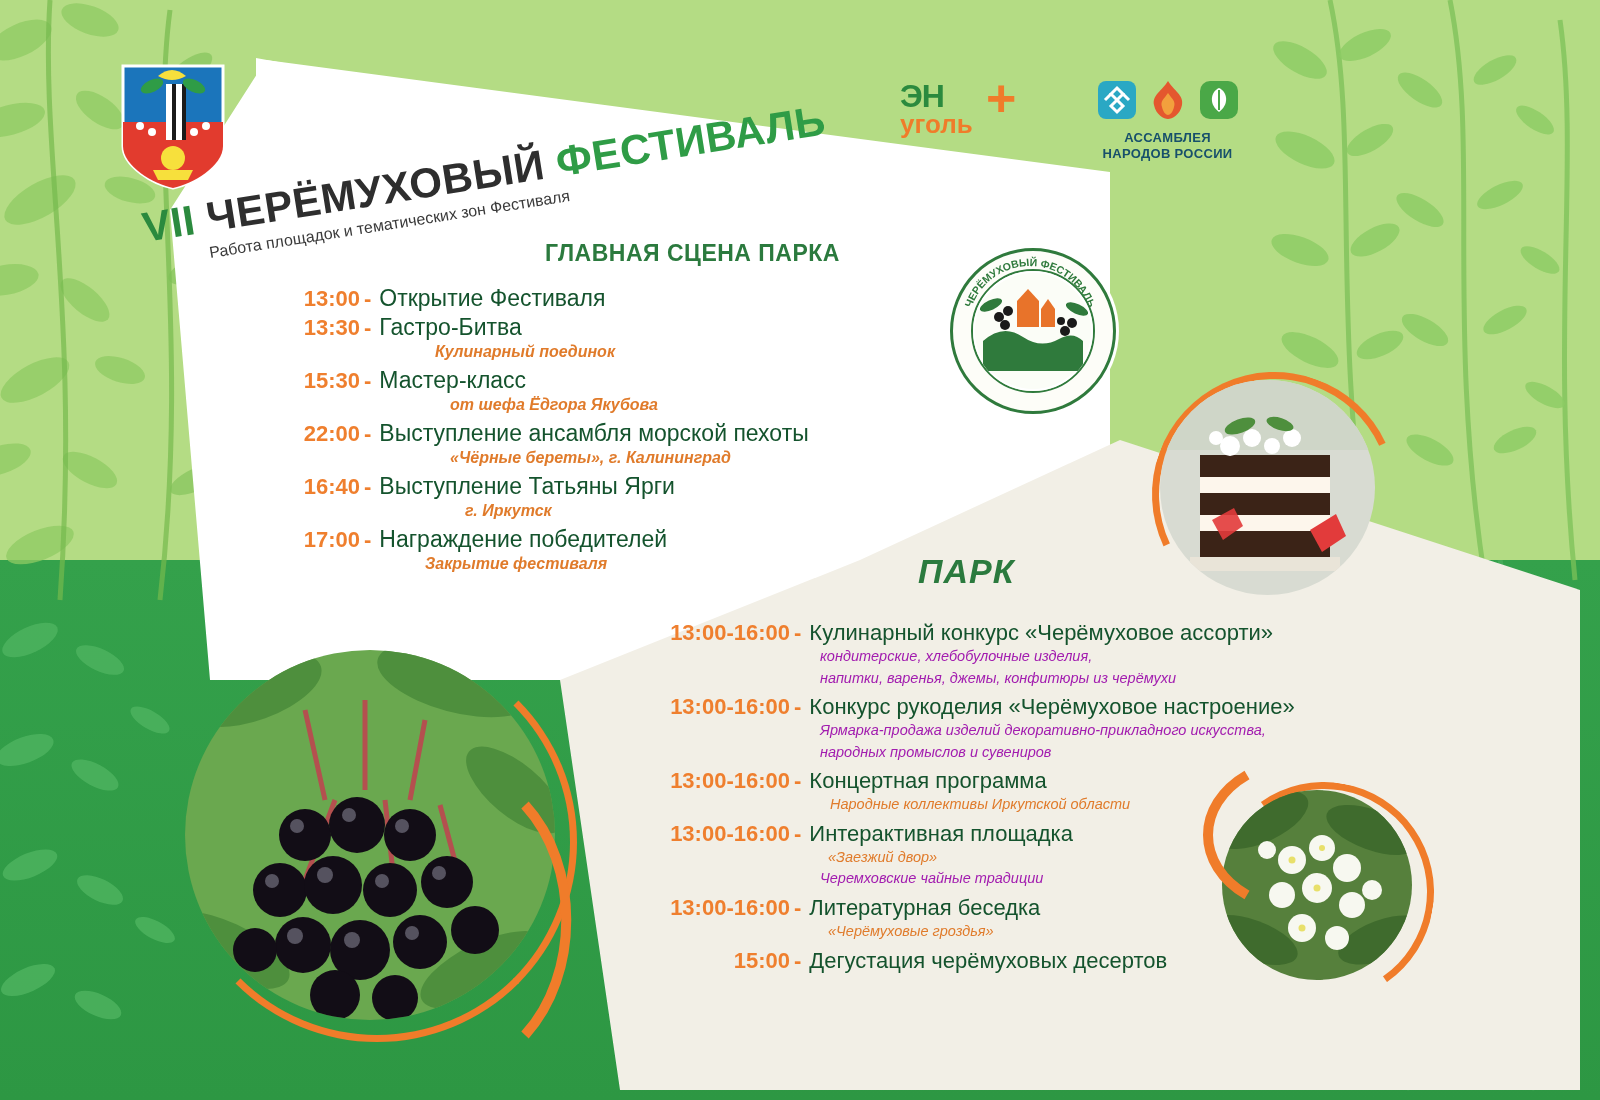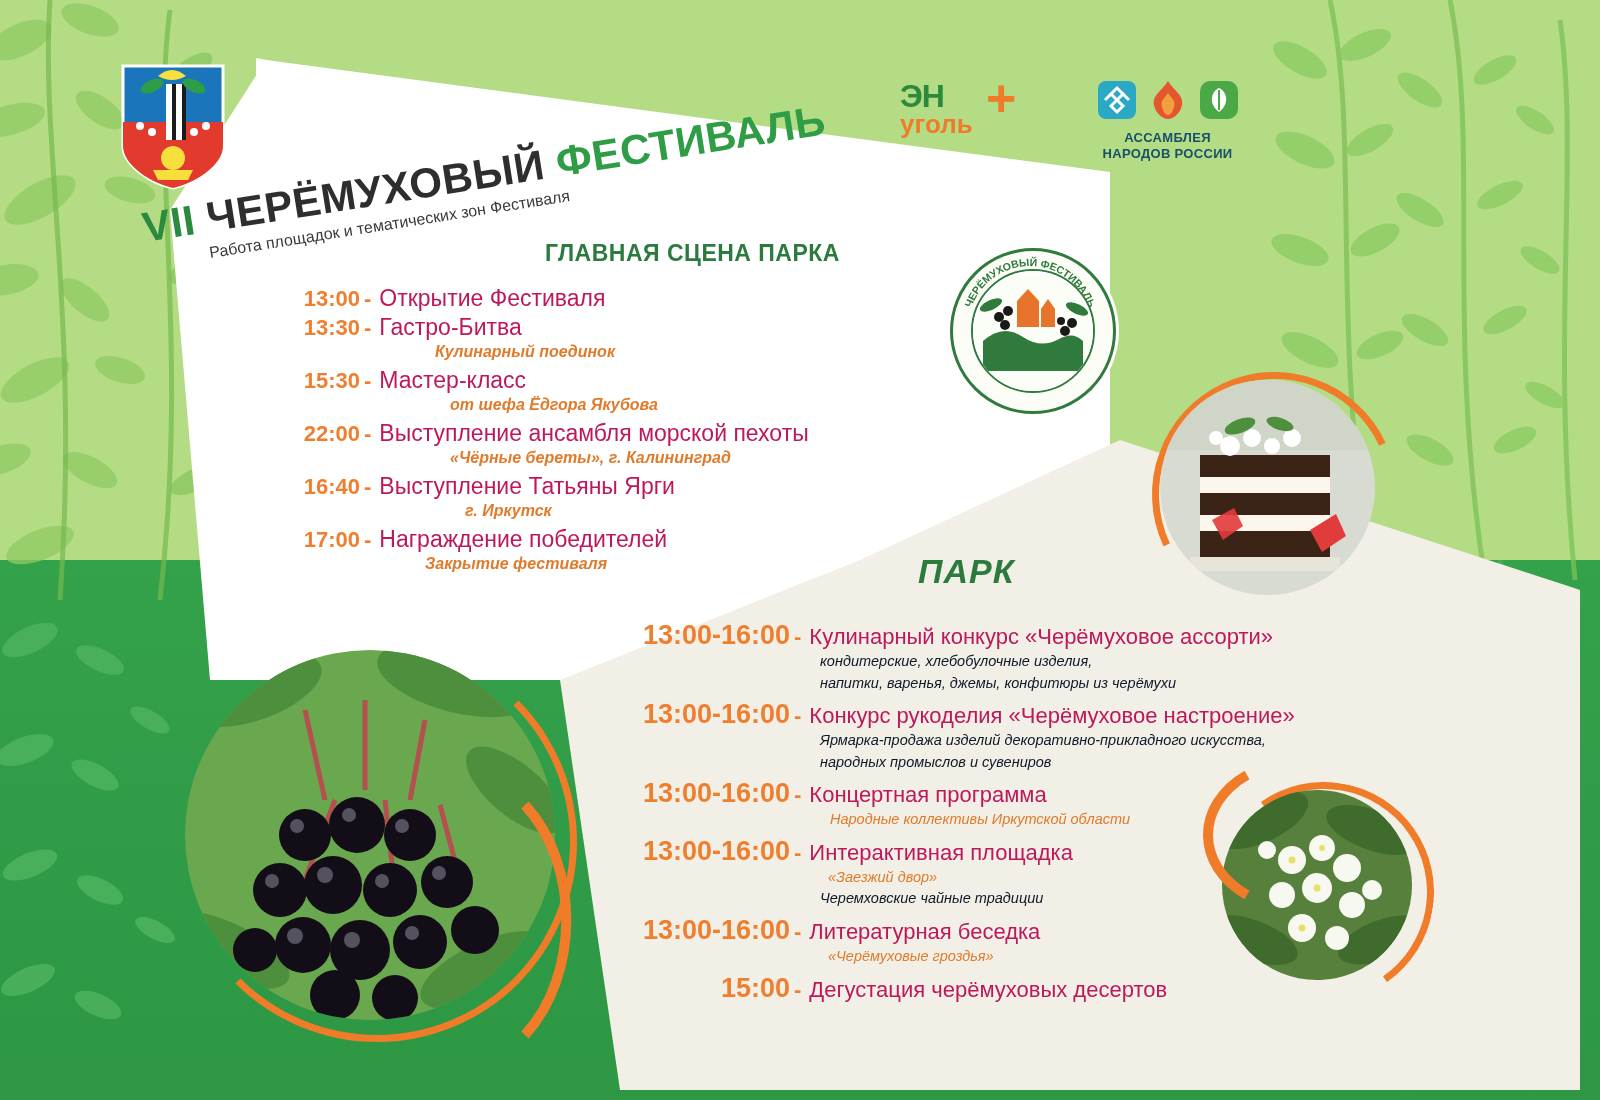--- a/index.html
+++ b/index.html
@@ -46,31 +46,31 @@
   .assembly-text{font-size:13px;font-weight:bold;color:#17506b;line-height:1.25;margin-top:6px;letter-spacing:.3px;}
   
   .head-main{position:absolute;left:545px;top:240px;font-size:23px;font-weight:bold;color:#2b7a3e;letter-spacing:.5px;}
   .head-park{position:absolute;left:918px;top:552px;font-size:34px;font-weight:bold;font-style:italic;color:#2b7a3e;letter-spacing:1px;}
   
   .sched-main{position:absolute;left:250px;top:285px;width:700px;}
   .row{display:flex;align-items:baseline;margin-bottom:2px;}
   .time{color:#ef7f2e;font-weight:bold;font-size:22px;text-align:right;white-space:nowrap;}
   .sched-main .time{width:110px;}
   .dash{color:#ef7f2e;font-weight:bold;font-size:22px;margin:0 8px 0 4px;}
-  .evt{font-size:23px;color:#be185d;}
+  .evt{font-size:23px;color:#14532d;}
   .note{font-size:16px;font-style:italic;color:#e07b2b;margin:0 0 6px 0;}
-  .note.green{color:#0f172a;}
+  .note.green{color:#a21caf;}
   .sched-main .note{margin-left:175px;font-weight:bold;}
   .sched-main .note.ind2{margin-left:185px;}
   .sched-main .note.ind3{margin-left:200px;}
   .sched-main .note.ind4{margin-left:180px;}
   
   .sched-park{position:absolute;left:620px;top:620px;width:900px;}
   .sched-park .row{margin-bottom:1px;}
-  .sched-park .time{width:170px;font-size:27px;}
+  .sched-park .time{width:170px;font-size:22px;}
   .sched-park .evt{font-size:22px;}
   .sched-park .note{font-size:14.5px;margin-left:200px;line-height:1.35;}
   
   .circle{position:absolute;border-radius:50%;overflow:hidden;}
   .ring{position:absolute;border-radius:50%;border:7px solid #f07c2a;}
   
   .emblem{position:absolute;left:950px;top:248px;width:160px;height:160px;border-radius:50%;
      background:#fdfdf8;border:3px solid #2f7a3c;box-shadow:0 0 0 3px #fff;}
   .emblem .inner{position:absolute;left:18px;top:18px;right:18px;bottom:18px;border-radius:50%;
      background:radial-gradient(circle at 50% 38%,#fefefe 0 52%,#e9f3e2 52% 100%);

